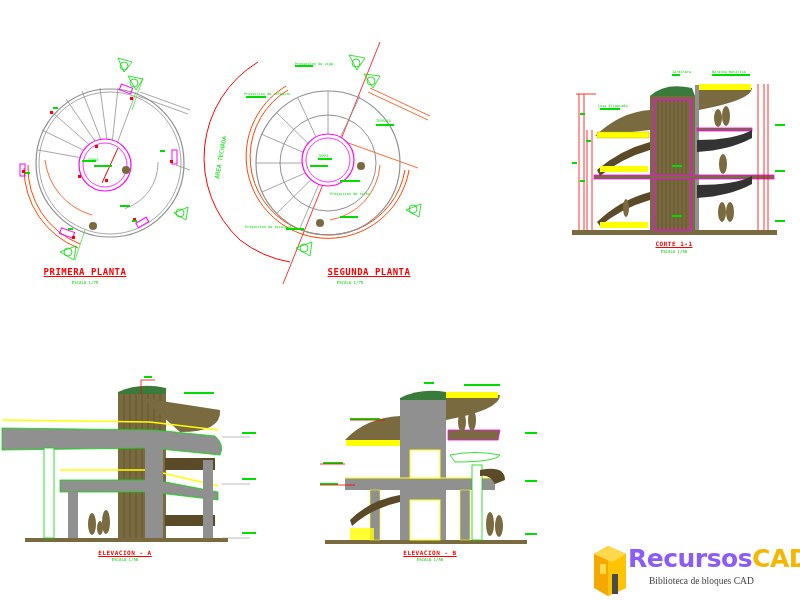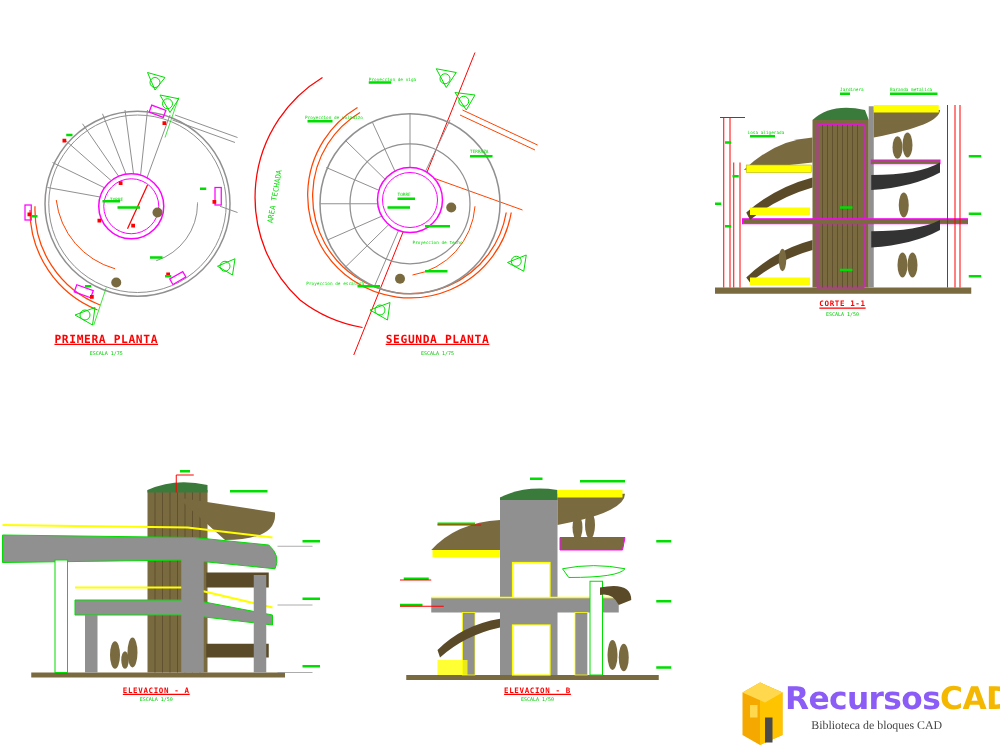--- a/index.html
+++ b/index.html
@@ -312,21 +312,21 @@
       <line x1="350" y1="420" x2="385" y2="420"></line>
         <line x1="320" y1="464" x2="345" y2="464"></line>
       <line x1="320" y1="485" x2="355" y2="485"></line>
     </g>
   </g>
 </svg>
 
 <div class="title" style="left:85px;top:267px;">PRIMERA PLANTA</div>
 <div class="scale" style="left:85px;top:280px;">ESCALA 1/75</div>
 
-<div class="title" style="left:350px;top:267px;">SEGUNDA PLANTA</div>
+<div class="title" style="left:369px;top:267px;">SEGUNDA PLANTA</div>
 <div class="scale" style="left:350px;top:280px;">ESCALA 1/75</div>
 <div class="vlabel" style="left:213px;top:178px;">AREA TECHADA</div>
 
 <div class="title" style="left:674px;top:240px;font-size:6px;">CORTE 1-1</div>
 <div class="scale" style="left:674px;top:249px;">ESCALA 1/50</div>
 
 <div class="title" style="left:125px;top:549px;font-size:6px;">ELEVACION - A</div>
 <div class="scale" style="left:125px;top:557px;">ESCALA 1/50</div>
 
 <div class="title" style="left:430px;top:549px;font-size:6px;">ELEVACION - B</div>

